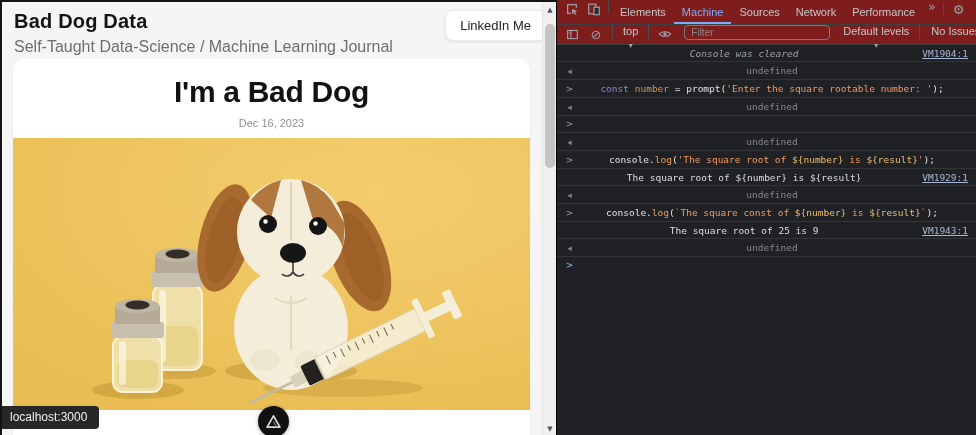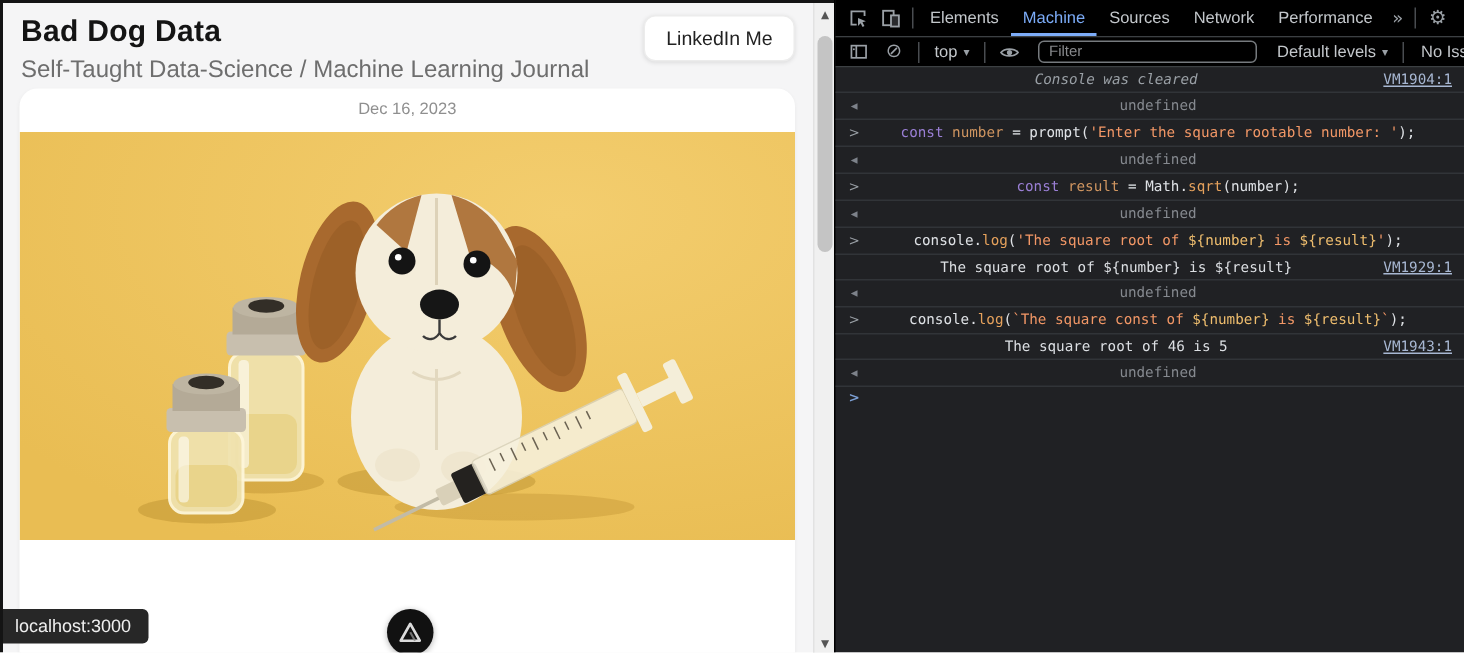--- a/index.html
+++ b/index.html
@@ -6,21 +6,21 @@
   html,body { width:976px; height:435px; overflow:hidden; background:#fff;
     font-family:"Liberation Sans", sans-serif; }
   .stage { position:relative; width:976px; height:425px; background:#0f0f0f; }
 
   
   .browser-pane { position:absolute; left:0; top:0; width:556px; height:435px;
     background:#f5f5f6; border-top:2px solid #141414; border-left:2px solid #141414; }
   .page-header { position:relative; padding:8px 14px 0 12px; }
   .site-title { font-size:20px; font-weight:bold; color:#141414; letter-spacing:.2px; }
   .site-subtitle { font-size:16px; color:#6e6e6e; margin-top:5px; }
-  .header-buttons { position:absolute; right:26px; top:8px; display:flex; gap:6px;align-items:flex-end; }
+  .header-buttons { position:absolute; right:10px; top:8px; display:flex; gap:6px;align-items:flex-end; }
   .pill-btn { background:#fff; border:1px solid #ececec; border-radius:8px;
     box-shadow:0 1px 3px rgba(0,0,0,.10); padding:7px 14px; font-size:13px;
     color:#222; cursor:pointer; white-space:nowrap; }
   .article-card { position:absolute; left:11px; top:57px; width:517px; height:378px;
     background:#fff; border-radius:12px 12px 0 0; overflow:hidden;
     box-shadow:0 1px 3px rgba(0,0,0,.05); }
   .article-title { text-align:center; font-size:30px; font-weight:bold; color:#121212;
     margin-top:16px; letter-spacing:-.3px; }
   .article-date { text-align:center; font-size:11px; color:#8f8f8f; margin-top:8px; }
   .hero-photo { display:block; margin-top:9px; width:517px; height:272px; }
@@ -37,37 +37,37 @@
     background:#f0f0f0; border-left:1px solid #e2e2e2; }
   .sb-arrow { position:absolute; left:0; width:14px; height:14px; color:#555;
     font-size:7px; display:flex; align-items:center; justify-content:center; cursor:pointer; }
   .sb-arrow.up { top:1px; } .sb-arrow.down { bottom:1px; }
   .sb-thumb { position:absolute; left:2px; top:22px; width:10px; height:144px;
     background:#c4c4c4; border-radius:5px; cursor:pointer; }
 
   
   .devtools { position:absolute; left:556px; top:0; width:420px; height:435px;
     background:#202124; color:#bdc1c6; font-size:11px; border-left:1px solid #000; }
-  .dt-bar { display:flex; align-items:center; background:#000000; }
+  .dt-bar { display:flex; align-items:flex-start; background:#7f1d1d; }
   .dt-tabs-bar { height:25px; border-bottom:1px solid #3c4043; padding:0 4px; }
   .dt-toolbar { height:20px; border-bottom:1px solid #3c4043; padding:0 4px; gap:2px; }
   .dt-iconbtn { display:flex; align-items:center; justify-content:center;
     width:22px; height:18px; color:#9aa0a6; cursor:pointer; flex:none; }
   .dt-iconbtn svg { display:block; }
   .dt-sep { width:1px; height:14px; background:#494c50; margin:0 3px; flex:none; }
   .dt-tabs { display:flex; align-items:center; height:100%; }
   .dt-tab { padding:0 8px; height:100%; display:flex; align-items:center; color:#c3c7cb;
     cursor:pointer; }
   .dt-tab.active { color:#7cacf8; border-bottom:2px solid #7cacf8; padding-top:2px; }
   .dt-more { color:#9aa0a6; font-size:12px; padding:0 5px; cursor:pointer; }
   .dt-right { margin-left:auto; display:flex; align-items:center; }
   .glyph { font-family:"DejaVu Sans", sans-serif; }
   .gear { font-size:13px; } .dots { font-size:12px; }
   .dt-dd { display:flex; align-items:center; gap:4px; color:#c3c7cb; padding:0 5px;
-    cursor:pointer; white-space:nowrap; }
+    cursor:pointer; white-space:nowrap;flex-direction:column; }
   .dd-caret { font-size:8px; color:#9aa0a6; }
   .dt-filter { width:150px; height:15px; background:transparent; border:1px solid #767a7e;
     border-radius:4px; color:#dadce0; font-size:10px; padding:0 6px; margin:0 6px;
     font-family:"Liberation Sans", sans-serif; }
   .dt-filter::placeholder { color:#87898c; }
   .dt-label { color:#c3c7cb; padding:0 6px; white-space:nowrap; cursor:pointer; }
 
   
   .console-log { font-family:"DejaVu Sans Mono", monospace; font-size:9.5px; }
   .crow { display:flex; align-items:baseline; min-height:16px; padding:2px 8px 1px 6px;
@@ -95,20 +95,21 @@
 
     <div class="page-header">
       <div class="site-title">Bad Dog Data</div>
       <div class="site-subtitle">Self-Taught Data-Science / Machine Learning Journal</div>
       <div class="header-buttons">
         <button class="pill-btn">LinkedIn Me</button>
       </div>
     </div>
 
     <div class="article-card">
+      <div class="article-title">I'm a Bad Dog</div>
       <div class="article-date">Dec 16, 2023</div>
 
       <svg class="hero-photo" viewBox="0 0 517 272" preserveAspectRatio="none">
         <defs>
           <radialGradient id="bgg" cx="70%" cy="20%" r="90%">
             <stop offset="0%" stop-color="#f3cd6e"></stop>
               <stop offset="100%" stop-color="#e9bd53"></stop>
           </radialGradient>
         </defs>
         <rect x="0" y="0" width="517" height="272" fill="url(#bgg)"></rect>
@@ -276,21 +277,20 @@
         <div class="crow input">
           <span class="marker glyph m-input">&gt;</span>
           <span class="content"><span class="tok-kw">const</span><span class="tok-p"> </span><span class="tok-def">number</span><span class="tok-p"> = prompt(</span><span class="tok-str">'Enter the square rootable number: '</span><span class="tok-p">);</span></span>
         </div>
         <div class="crow result">
           <span class="marker glyph m-result">◂</span>
           <span class="content t-result">undefined</span>
         </div>
         <div class="crow input">
           <span class="marker glyph m-input">&gt;</span>
-          <span class="content"><span class="tok-kw">const</span><span class="tok-p"> </span><span class="tok-def">result</span><span class="tok-p"> = Math.</span><span class="tok-fn">sqrt</span><span class="tok-p">(number);</span></span>
         </div>
         <div class="crow result">
           <span class="marker glyph m-result">◂</span>
           <span class="content t-result">undefined</span>
         </div>
         <div class="crow input">
           <span class="marker glyph m-input">&gt;</span>
           <span class="content"><span class="tok-p">console.</span><span class="tok-fn">log</span><span class="tok-p">(</span><span class="tok-str">'The square root of </span><span class="tok-tpl">${number}</span><span class="tok-str"> is </span><span class="tok-tpl">${result}</span><span class="tok-str">'</span><span class="tok-p">);</span></span>
         </div>
         <div class="crow output">
@@ -301,21 +301,21 @@
         <div class="crow result">
           <span class="marker glyph m-result">◂</span>
           <span class="content t-result">undefined</span>
         </div>
         <div class="crow input">
           <span class="marker glyph m-input">&gt;</span>
           <span class="content"><span class="tok-p">console.</span><span class="tok-fn">log</span><span class="tok-p">(</span><span class="tok-str">`The square const of </span><span class="tok-tpl">${number}</span><span class="tok-str"> is </span><span class="tok-tpl">${result}</span><span class="tok-str">`</span><span class="tok-p">);</span></span>
         </div>
         <div class="crow output">
           <span class="marker glyph"></span>
-          <span class="content t-output">The square root of 46 is 5</span>
+          <span class="content t-output">The square root of 25 is 9</span>
           <span class="src-link">VM1943:1</span>
         </div>
         <div class="crow result">
           <span class="marker glyph m-result">◂</span>
           <span class="content t-result">undefined</span>
         </div>
         <div class="crow prompt">
           <span class="marker glyph m-prompt">&gt;</span>
           <span class="content"></span>
         </div>

